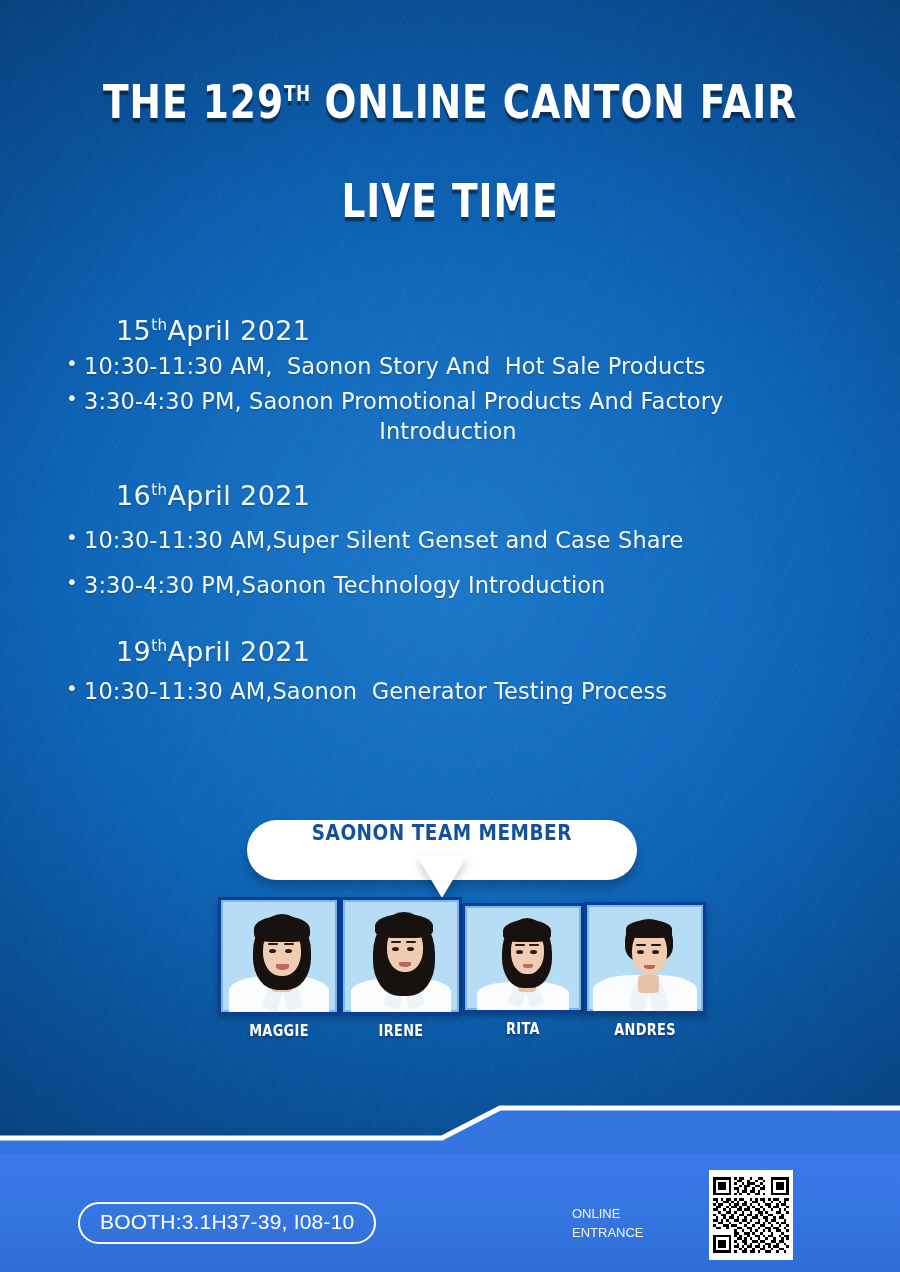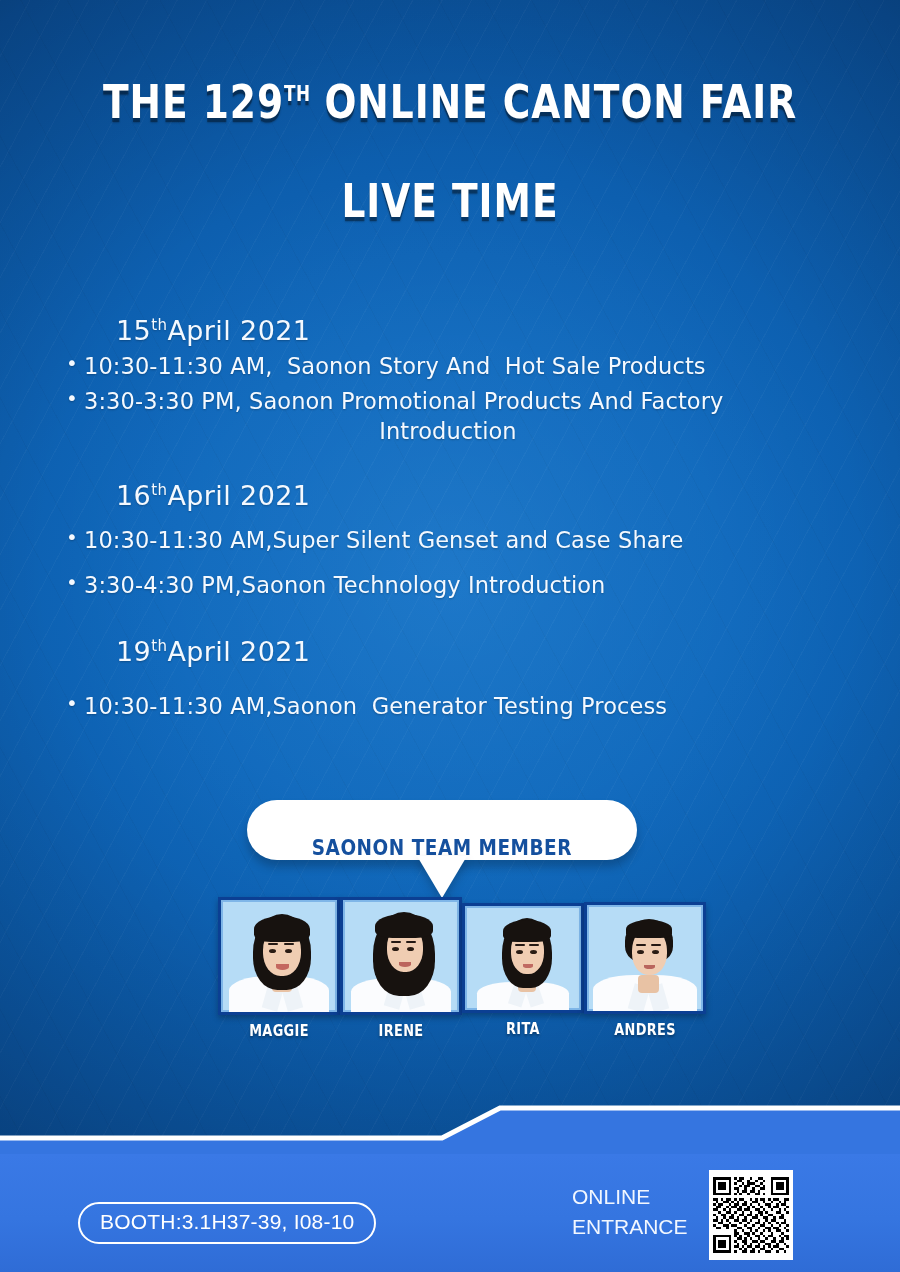--- a/index.html
+++ b/index.html
@@ -77,29 +77,29 @@
     position:absolute;left:-6px;top:-1px;
     font-size:20px;
   }
   .item .cont{ display:block; text-align:center; padding-right:60px; }
 
   .b1 .date{ margin-bottom:2px; }
   .b1 .item{ margin-top:5px; }
   .b2{ margin-top:34px; }
   .b2 .item{ margin-top:14px; }
   .b3{ margin-top:36px; }
-  .b3 .item{ margin-top:24px; }
+  .b3 .item{ margin-top:9px; }
 
   
   .bubble{
-    position:absolute; left:247px; top:800px;
+    position:absolute; left:247px; top:820px;
     width:390px; height:60px;
     background:#ffffff;
     border-radius:30px;
-    display:flex; align-items:flex-end; justify-content:center;
+    display:flex; align-items:flex-start; justify-content:center;
     box-shadow:0 7px 10px rgba(0,0,0,0.22);
   }
   .bubble-text{
     font-family:"DejaVu Sans", sans-serif;
     font-weight:700;
     font-size:22px;
     letter-spacing:0.6px;
     color:#15509e;
     transform:scaleX(0.84);
     white-space:nowrap;
@@ -168,21 +168,21 @@
     color:#ffffff;
     font-family:"Liberation Sans", sans-serif;
     font-size:21px;
     letter-spacing:0.2px;
     white-space:nowrap;
   }
   .entrance{
     position:absolute; left:572px; bottom:30px;
     color:#f2f7ff;
     font-family:"Liberation Sans", sans-serif;
-    font-size:21px;
+    font-size:13px;
     line-height:1.42;
   }
   .qr{
     position:absolute; left:709px; bottom:12px;
     width:84px;height:90px;
     background:#ffffff;
     padding:4px;
   }
   .qr svg{ display:block; width:100%; height:100%; }
 </style>
@@ -196,21 +196,21 @@
   <div class="headline-wrap">
     <div class="headline"><span>THE 129</span><span class="sup">TH</span><span> ONLINE CANTON FAIR</span></div>
     <div class="headline headline2">LIVE TIME</div>
   </div>
 
   <div class="schedule">
 
     <div class="block b1">
       <div class="date"><span>15</span><span class="sup">th</span><span>April 2021</span></div>
       <div class="item"><span>10:30-11:30 AM,  Saonon Story And  Hot Sale Products</span></div>
-      <div class="item"><span>3:30-3:30 PM, Saonon Promotional Products And Factory</span><span class="cont">Introduction</span></div>
+      <div class="item"><span>3:30-4:30 PM, Saonon Promotional Products And Factory</span><span class="cont">Introduction</span></div>
     </div>
 
     <div class="block b2">
       <div class="date"><span>16</span><span class="sup">th</span><span>April 2021</span></div>
       <div class="item"><span>10:30-11:30 AM,Super Silent Genset and Case Share</span></div>
       <div class="item"><span>3:30-4:30 PM,Saonon Technology Introduction</span></div>
     </div>
 
     <div class="block b3">
       <div class="date"><span>19</span><span class="sup">th</span><span>April 2021</span></div>

